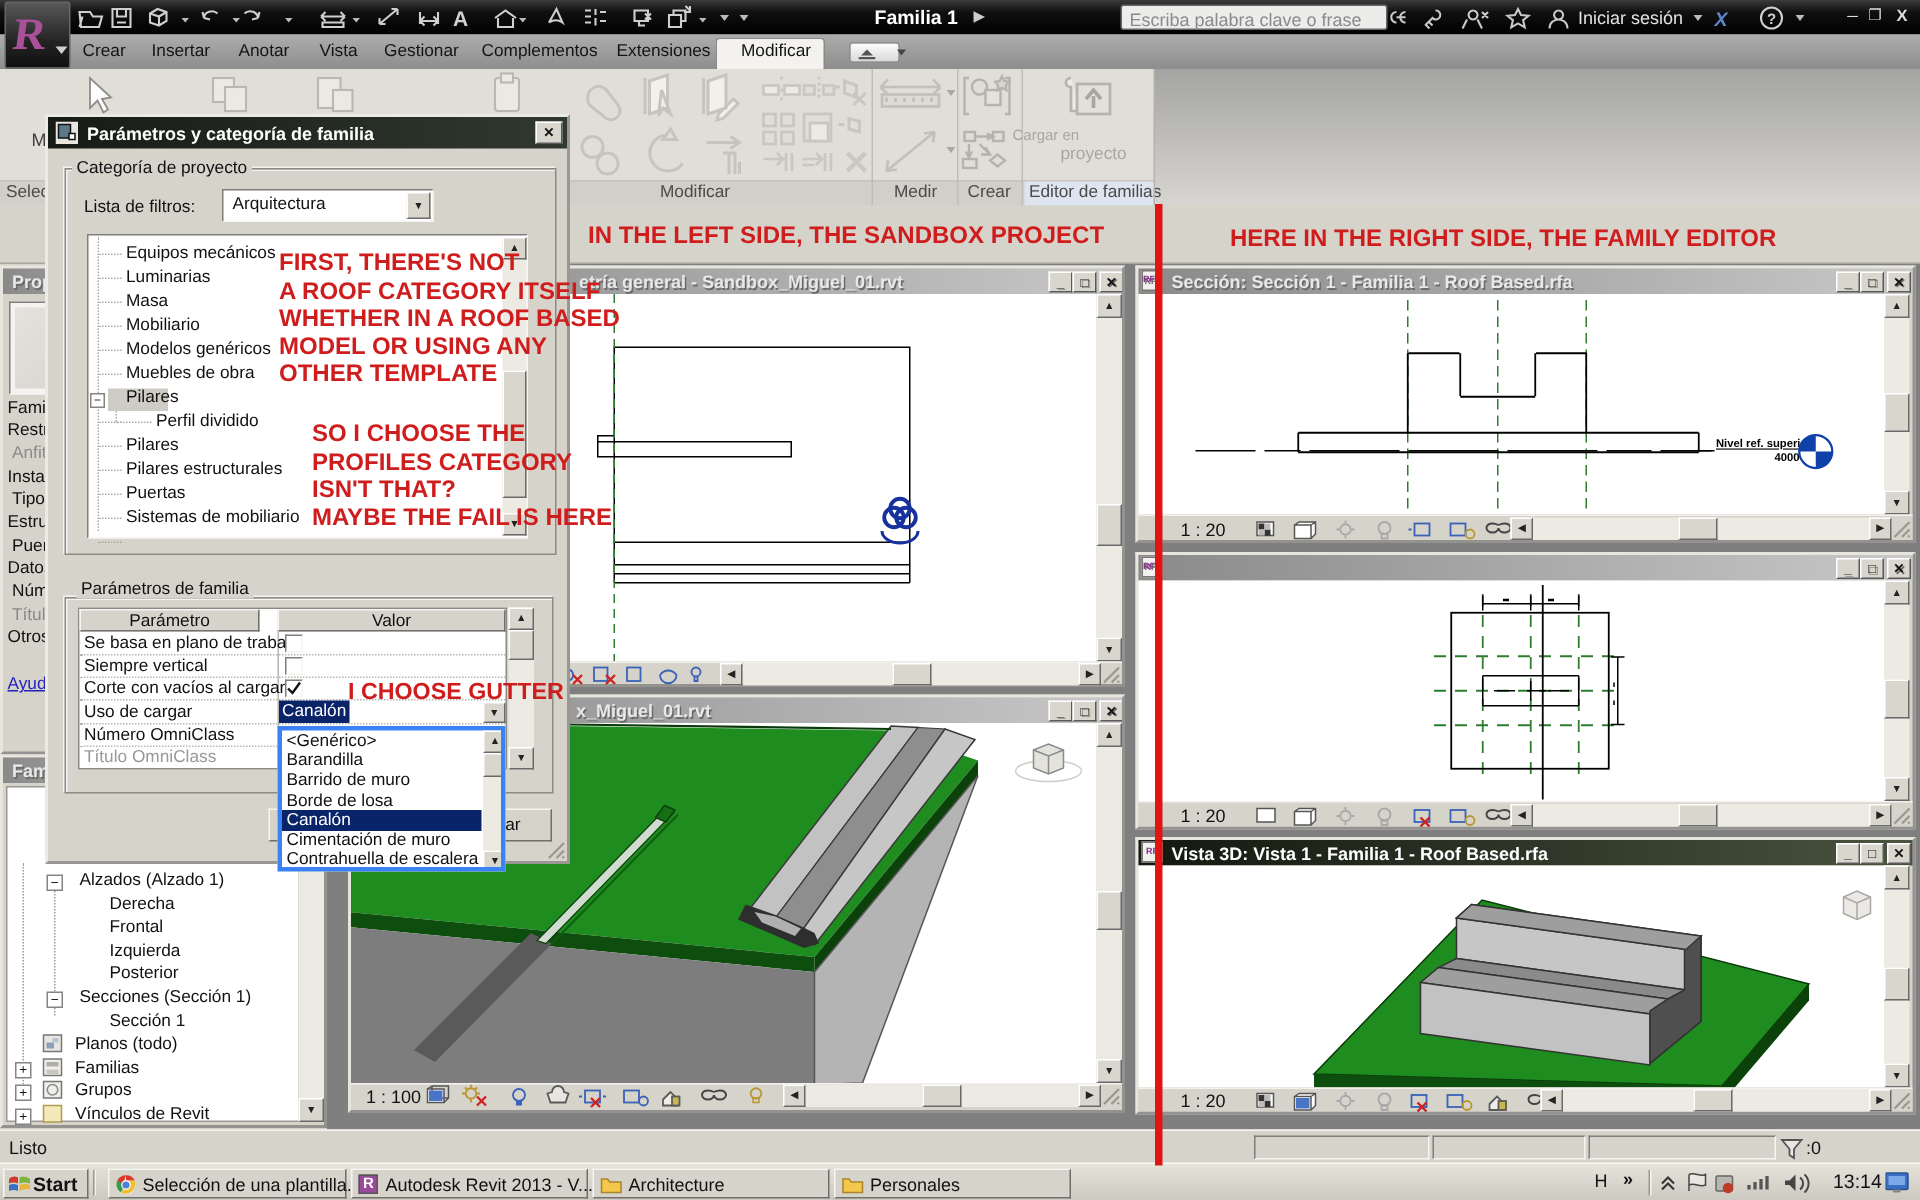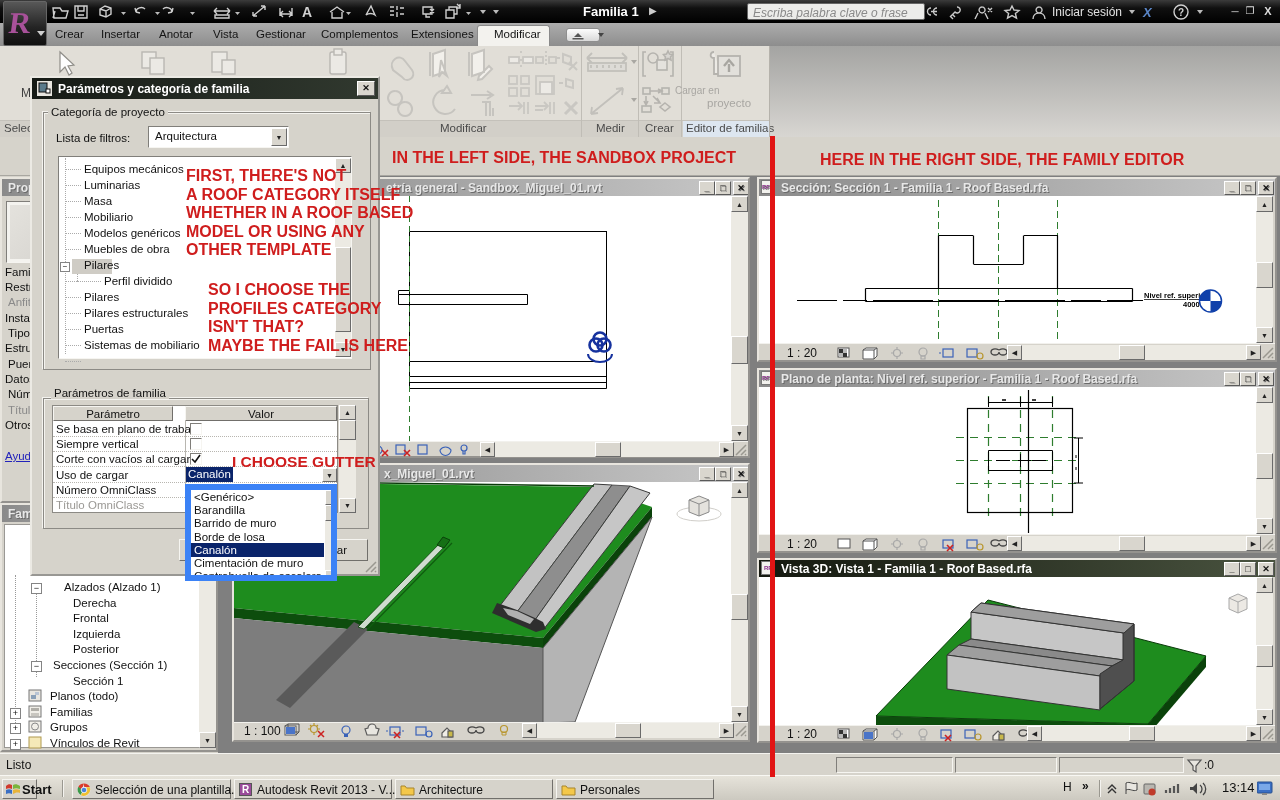--- a/index.html
+++ b/index.html
@@ -55,21 +55,21 @@
         <path d="M346 12 l5 0 -2.5 3 z"></path>
         <path d="M466 12 l5 0 -2.5 3 z"></path>
         <path d="M480 10 l6 0 -3 4 z"></path>
         <path d="M493 8 h6 M493 10 l6 0 -3 4 z"></path>
 </g>
 </svg>
 <div class="tx" style="left:583px;top:4px;color:#fff;font-weight:bold;font-size:13px;z-index:2">Familia 1</div>
 <div id="topright">
 <div class="a" style="left:649px;top:5px;color:#ccc;font-size:10px;z-index:2">▶</div>
 <div class="a" style="left:747px;top:3px;width:178px;height:17px;background:#ececea;border:1px solid #666;border-radius:2px;z-index:2">
-<span style="position:absolute;left:5px;top:2px;font-style:italic;color:#8a8a8a;font-size:12px">Escriba palabra clave o frase</span>
+<span style="position:absolute;left:5px;top:2px;color:#8a8a8a;font-size:12px">Escriba palabra clave o frase</span>
       </div>
 <svg class="a" style="left:925px;top:2px;z-index:2" width="300" height="20" viewBox="0 0 300 20">
 <g stroke="#c9c9c9" stroke-width="1.4" fill="none">
 <path d="M6 6 a3.5 3.5 0 1 0 0 7 M12 6 a3.5 3.5 0 1 0 0 7 M6 9.5 h6"></path>
 <path d="M32 5 a3 3 0 1 1 -2 5 l-5 5 M28 13 l2 2 M26 15 l2 2"></path>
 <path d="M57 5 a3 3 0 1 0 0.1 0 M53 11 l-3 6 M60 11 l3 6 M63 6 l4 4 M67 6 l-4 4"></path>
 <path d="M87 4 l2 4 5 .5 -3.6 3 1.1 4.7 -4.5-2.6 -4.5 2.6 1.1-4.7 -3.6-3 5-.5 z"></path>
 <path d="M114 5 a3 3 0 1 0 .1 0 M108 17 c0-4 3-6 6-6 s6 2 6 6"></path>
 </g>
 <text x="127" y="14" font-size="12" fill="#e2e2e2">Iniciar sesión</text>
@@ -231,21 +231,21 @@
 <div class="tx" style="left:5px;top:450px;color:#2222bb;text-decoration:underline">Ayuda de propiedades</div>
 </div>
 
 <div class="a wfrm" style="left:0;top:503px;width:218px;height:249px">
 <div class="ti tbar" style="height:17px;padding:2px 0 0 6px">Familias - Familia1</div>
 <div class="a" style="left:2px;top:19px;width:196px;height:224px;background:#fff;border:1px solid #9a9894"></div>
 <div id="tree" style="position:absolute;left:0;top:0;color:#111;font-size:11.5px">
 <div class="a" style="left:13px;top:70px;width:1px;height:150px;border-left:1px dotted #999"></div>
 <div class="a" style="left:34px;top:82px;width:1px;height:90px;border-left:1px dotted #999"></div>
 <div class="a" style="left:29px;top:78px;width:11px;height:11px;background:#fff;border:1px solid #848484;font-size:9px;line-height:9px;text-align:center">−</div>
-<div class="tx" style="left:62px;top:76px">Alzados (Alzado 1)</div>
+<div class="tx" style="left:51px;top:76px">Alzados (Alzado 1)</div>
 <div class="tx" style="left:71px;top:92px">Derecha</div>
 <div class="tx" style="left:71px;top:107px">Frontal</div>
 <div class="tx" style="left:71px;top:123px">Izquierda</div>
 <div class="tx" style="left:71px;top:138px">Posterior</div>
 <div class="a" style="left:29px;top:156px;width:11px;height:11px;background:#fff;border:1px solid #848484;font-size:9px;line-height:9px;text-align:center">−</div>
 <div class="tx" style="left:51px;top:154px">Secciones (Sección 1)</div>
 <div class="tx" style="left:71px;top:170px">Sección 1</div>
 <svg class="a" style="left:25px;top:183px" width="17" height="15">
             <rect x="2" y="2" width="12" height="11" fill="#e8e6e0" stroke="#777"></rect>
             <rect x="4" y="7" width="5" height="4" fill="#8aa0b8"></rect>
@@ -490,21 +490,20 @@
 </div>
 <svg class="a" style="left:502px;top:2px" width="14" height="14">
           <path d="M12 2 L2 12 M12 7 L7 12 M12 11 l-1 1" stroke="#9a9890" stroke-width="1.5"></path>
         </svg>
 </div>
 </div>
 
 <div id="w4" class="a wfrm" style="left:757px;top:368px;width:520px;height:185px">
 <div class="ti tbar" style="height:17px;position:relative">
 <span class="a" style="left:2px;top:1px;width:14px;height:14px;background:#f2f1ed;border:1px solid #777;font-size:6px;color:#8a2d8a;text-align:center;line-height:13px;font-weight:bold">RFA</span>
-<span style="position:absolute;left:22px;top:2px">Plano de planta: Nivel ref. superior - Familia 1 - Roof Based.rfa</span>
 <span class="wbtn" style="left:465px">_</span>
         <span class="wbtn" style="left:481px">□</span>
         <span class="wbtn" style="left:499px">✕</span>
 </div>
 <div class="a" style="left:0;top:17px;width:497px;height:147px;background:#fff"></div>
 <svg class="a" style="left:0;top:17px" width="497" height="147">
 <g stroke="#2e7d2e" stroke-width="1.2" stroke-dasharray="8 6" fill="none">
 <path d="M229.5 9 V135 M261.5 9 V135 M293.5 9 V135"></path>
 <path d="M197 50.5 H323 M197 96.5 H323"></path>
 </g>
@@ -744,21 +743,21 @@
 <div class="sbb" style="left:0;top:15px;width:17px;height:20px"></div>
 </div>
 </div>
 <div class="a raised" style="left:147px;top:461px;width:81px;height:22px;text-align:center;line-height:20px;color:#111">Aceptar</div>
 <div class="a raised" style="left:248px;top:461px;width:88px;height:22px;text-align:center;line-height:20px;color:#111">Cancelar</div>
 <svg class="a" style="left:332px;top:482px" width="14" height="14">
         <path d="M12 2 L2 12 M12 7 L7 12 M12 11 l-1 1" stroke="#9a9890" stroke-width="1.5"></path>
       </svg>
 </div>
 
-<div id="dropdown" class="a" style="left:185px;top:484px;width:152px;height:97px;background:#fff;border:6px solid #3b82f6;z-index:30;font-size:11.5px;color:#111;overflow:hidden">
+<div id="dropdown" class="a" style="left:185px;top:484px;width:152px;height:97px;background:#fff;border:3px solid #3b82f6;z-index:30;font-size:11.5px;color:#111;overflow:hidden">
 <div class="tx" style="left:3px;top:1px">&lt;Genérico&gt;</div>
 <div class="tx" style="left:3px;top:14px">Barandilla</div>
 <div class="tx" style="left:3px;top:27px">Barrido de muro</div>
 <div class="tx" style="left:3px;top:41px">Borde de losa</div>
 <div class="a" style="left:0;top:53px;width:133px;height:14px;background:#0a246a"></div>
 <div class="tx" style="left:3px;top:54px;color:#fff">Canalón</div>
 <div class="tx" style="left:3px;top:67px">Cimentación de muro</div>
 <div class="tx" style="left:3px;top:80px">Contrahuella de escalera</div>
 <div class="tx" style="left:3px;top:93px">Huella de escalera</div>
 <div class="sbv" style="left:134px;top:0;width:16px;height:95px">
@@ -780,21 +779,21 @@
 <div class="a sunk" style="left:836px;top:3px;width:117px;height:16px;background:#d6d3cb"></div>
 <div class="a sunk" style="left:955px;top:3px;width:102px;height:16px;background:#d6d3cb"></div>
 <div class="a sunk" style="left:1059px;top:3px;width:125px;height:16px;background:#d6d3cb"></div>
 <svg class="a" style="left:1186px;top:3px" width="18" height="17">
         <path d="M2 3 h13 l-5 6 v6 l-3 -2 v-4 z" fill="#e8e6e0" stroke="#555" stroke-width="1.2"></path>
       </svg>
 <div class="tx" style="left:1204px;top:4px;color:#111">:0</div>
 </div>
 
 <div id="taskbar" class="a" style="left:0;top:775px;width:1280px;height:25px;background:linear-gradient(180deg,#e6e3da,#ccc9c0);border-top:1px solid #f8f7f3">
-<div class="a raised" style="left:2px;top:3px;width:35px;height:20px">
+<div class="a raised" style="left:2px;top:3px;width:57px;height:20px">
 <svg class="a" style="left:2px;top:2px" width="16" height="15" viewBox="0 0 16 15">
           <path d="M1 4 C3 2 5 2 7 3 L7 7 C5 6 3 6 1 7 Z" fill="#d03a2c"></path>
           <path d="M8 3 C10 2 12 2 15 4 L15 7 C12 6 10 6 8 7 Z" fill="#7ab53c"></path>
           <path d="M1 8 C3 7 5 7 7 8 L7 12 C5 11 3 11 1 12 Z" fill="#3a6fc4"></path>
           <path d="M8 8 C10 7 12 7 15 8 L15 11 C12 10 10 11 8 12 Z" fill="#e8b43a"></path>
         </svg>
 <span class="tx" style="left:19px;top:2px;font-weight:bold;font-size:13px;color:#111">Start</span>
 </div>
 <div class="a" style="left:62px;top:4px;width:2px;height:17px;border-left:1px solid #9a9890;border-right:1px solid #f4f3ef"></div>
 <div class="a raised" style="left:72px;top:3px;width:159px;height:20px">

